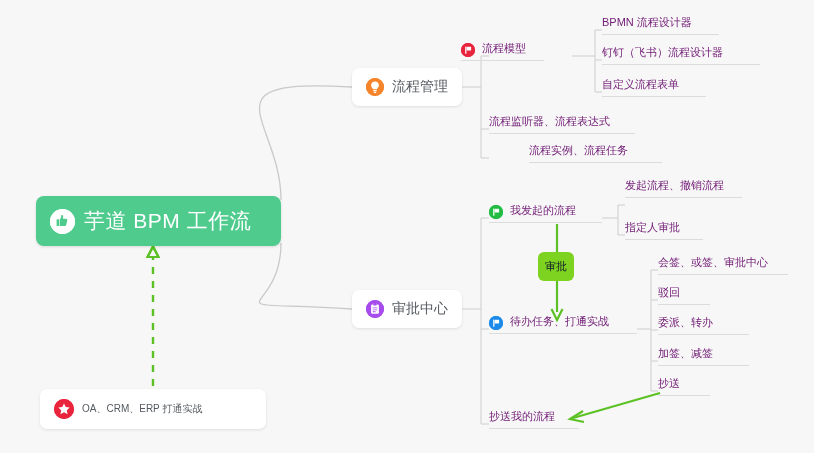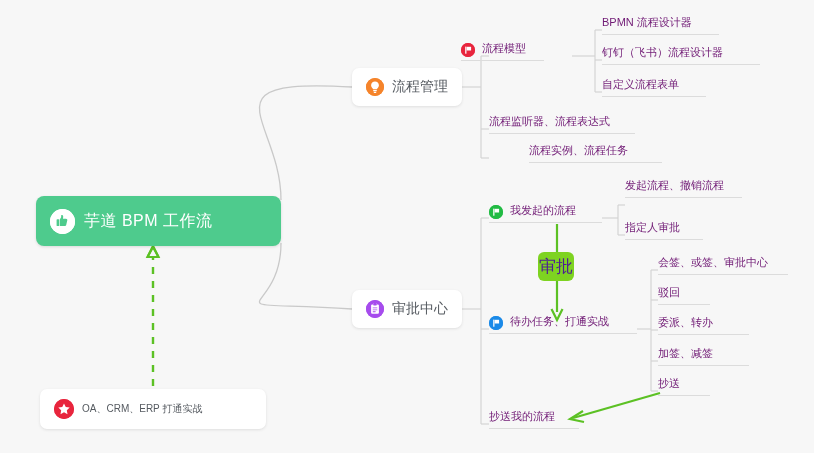--- a/index.html
+++ b/index.html
@@ -33,21 +33,21 @@
     background: #4ecb8d;
     border-radius: 8px;
     box-shadow: 0 1px 3px rgba(0,0,0,0.12);
     display: flex;
     align-items: center;
     padding-left: 14px;
     box-sizing: border-box;
   }
   .root-label {
     color: #ffffff;
-    font-size: 16px;
+    font-size: 21px;
     letter-spacing: 0.5px;
     margin-left: 9px;
     white-space: nowrap;
   }
 
   
   .card-node {
     position: absolute;
     background: #ffffff;
     border-radius: 7px;
@@ -107,22 +107,22 @@
   .badge-node {
     position: absolute;
     background: #7ed321;
     border-radius: 6px;
     display: flex;
     align-items: center;
     justify-content: center;
     box-sizing: border-box;
   }
   .badge-node .badge-label {
-    color: #4c1d95;
-    font-size: 17px;
+    color: #0f172a;
+    font-size: 11px;
     white-space: nowrap;
   }
   #node-approval-badge { left: 538px; top: 252px; width: 36px; height: 29px; }
 </style>
 </head>
 <body>
 
 <div id="canvas">
 
   <svg id="edges" viewBox="0 0 814 453">

